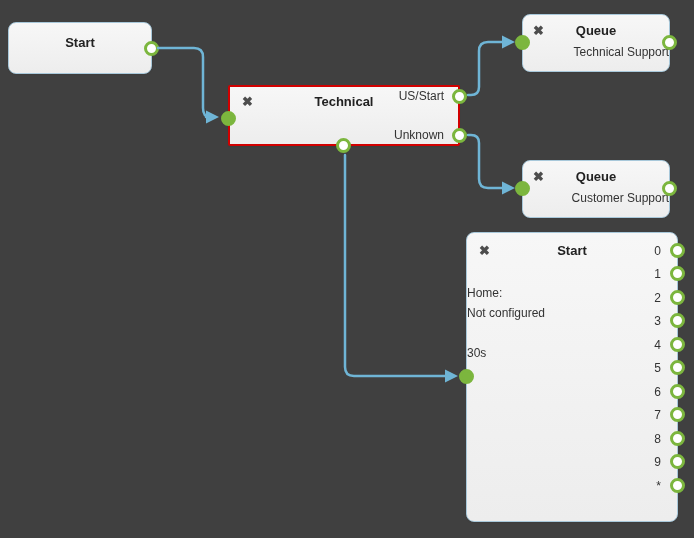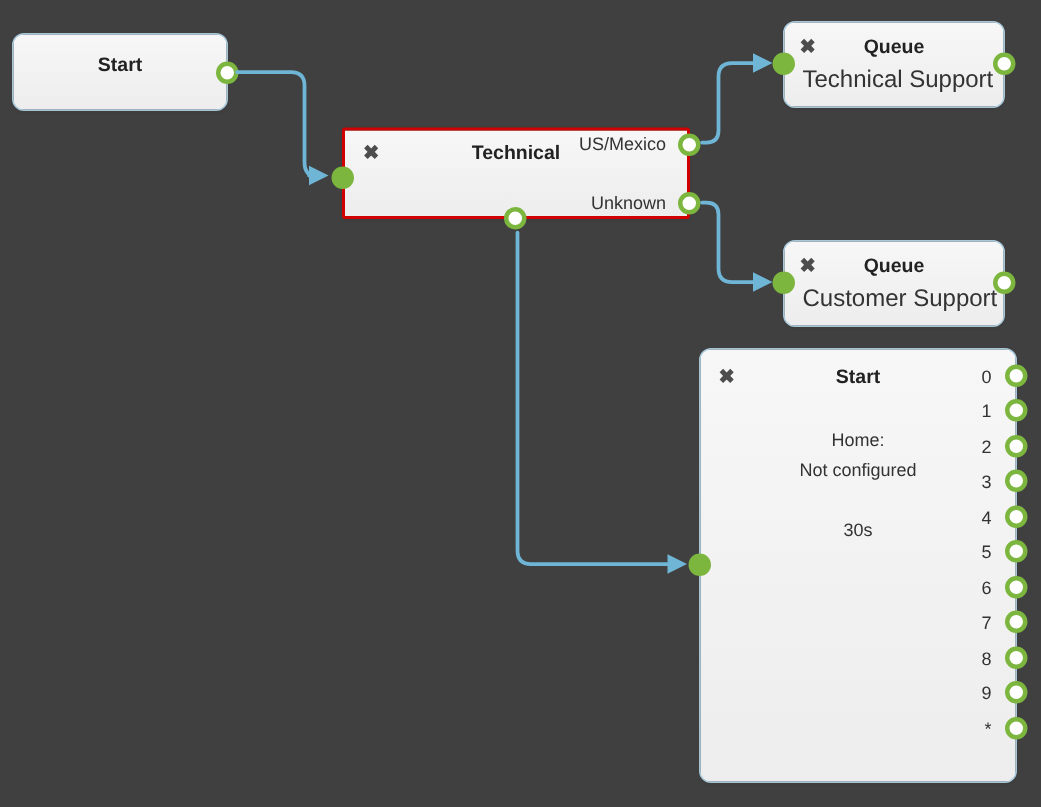--- a/index.html
+++ b/index.html
@@ -14,22 +14,22 @@
     box-sizing:border-box;
     z-index:2;
     box-shadow:0 1px 2px rgba(0,0,0,0.06);
   }
   .node.selected{border:2px solid #d10000;border-radius:2px;}
   .node-title{
     position:absolute;left:0;right:0;text-align:center;
     font-size:13px;font-weight:bold;color:#222;
   }
   .node-subtitle{
-    position:absolute;left:12px;right:0;text-align:left;
-    font-size:16px;color:#333;
+    position:absolute;left:0;right:0;text-align:right;
+    font-size:12px;color:#333;
   }
   .close-btn{
     position:absolute;font-size:13px;font-weight:bold;color:#4d4d4d;
     cursor:pointer;line-height:13px;
   }
   .out-label{
     position:absolute;font-size:12px;color:#333;white-space:nowrap;
   }
 
   
@@ -41,21 +41,21 @@
 
   
   .menu-row{position:absolute;left:0;right:0;height:23px;}
   .menu-row .menu-out-label{
     position:absolute;right:16px;top:50%;transform:translateY(-50%);
     font-size:12px;color:#333;
   }
   .menu-row .port{right:-8px;top:50%;margin-top:-8px;}
 
   .menu-content{
-    position:absolute;top:50px;left:0;right:0;text-align:center;
+    position:absolute;top:50px;left:0;right:0;
     font-size:12px;color:#333;line-height:20px;
   }
   .menu-spacer{height:20px;}
 
   
   svg.wires{position:absolute;left:0;top:0;z-index:3;pointer-events:none;}
   .wire{fill:none;stroke:#6fb5d6;stroke-width:2.5;stroke-linejoin:round;stroke-linecap:round;}
   .arrow{fill:#6fb5d6;stroke:none;}
 </style>
 </head>
@@ -83,21 +83,21 @@
   </svg>
 
   <div class="node" style="left:8px;top:22px;width:144px;height:52px;">
     <div class="node-title" style="top:12px">Start</div>
     <span class="port" style="right:-8px;top:18px;"></span>
   </div>
 
   <div class="node selected" style="left:228px;top:85px;width:232px;height:61px;">
     <span class="close-btn" style="left:12px;top:8px;">✖</span>
     <div class="node-title" style="top:7px">Technical</div>
-    <span class="out-label" style="right:14px;top:2px;">US/Mexico</span>
+    <span class="out-label" style="right:14px;top:2px;">US/Start</span>
     <span class="out-label" style="right:14px;top:41px;">Unknown</span>
     <span class="port filled" style="left:-9px;top:24px;"></span>
     <span class="port" style="right:-9px;top:2px;"></span>
     <span class="port" style="right:-9px;top:41px;"></span>
     <span class="port" style="left:50%;margin-left:-8px;bottom:-9px;"></span>
   </div>
 
   <div class="node" style="left:522px;top:14px;width:148px;height:58px;">
     <span class="close-btn" style="left:10px;top:9px;">✖</span>
     <div class="node-title" style="top:8px">Queue</div>

